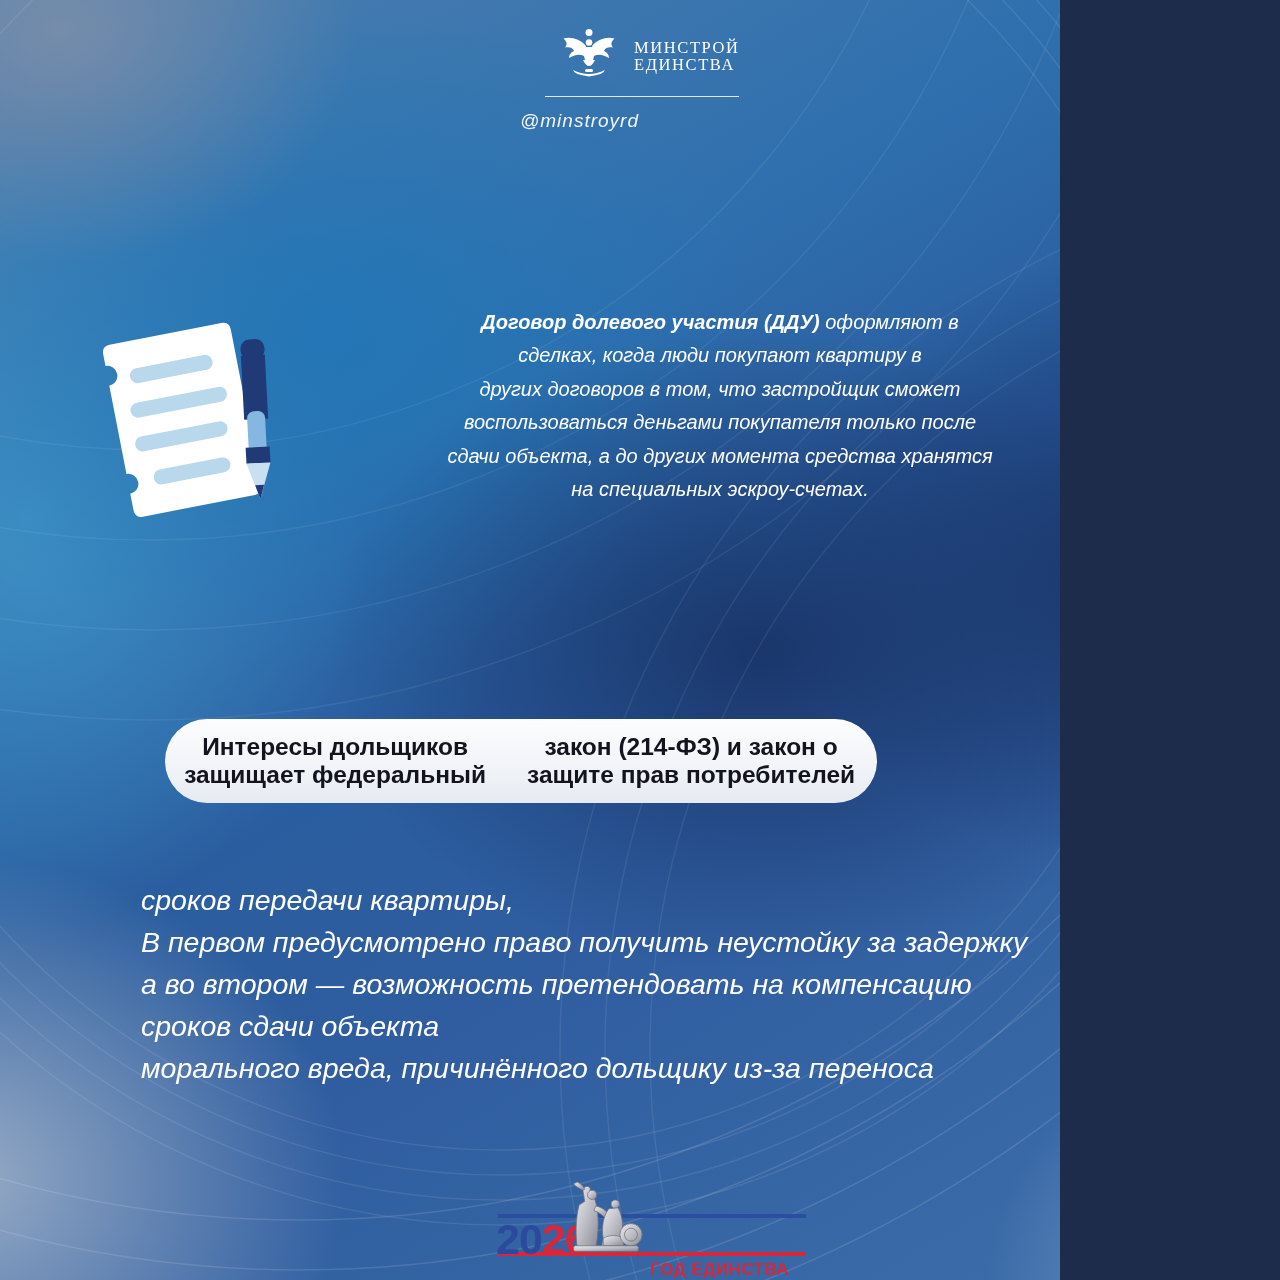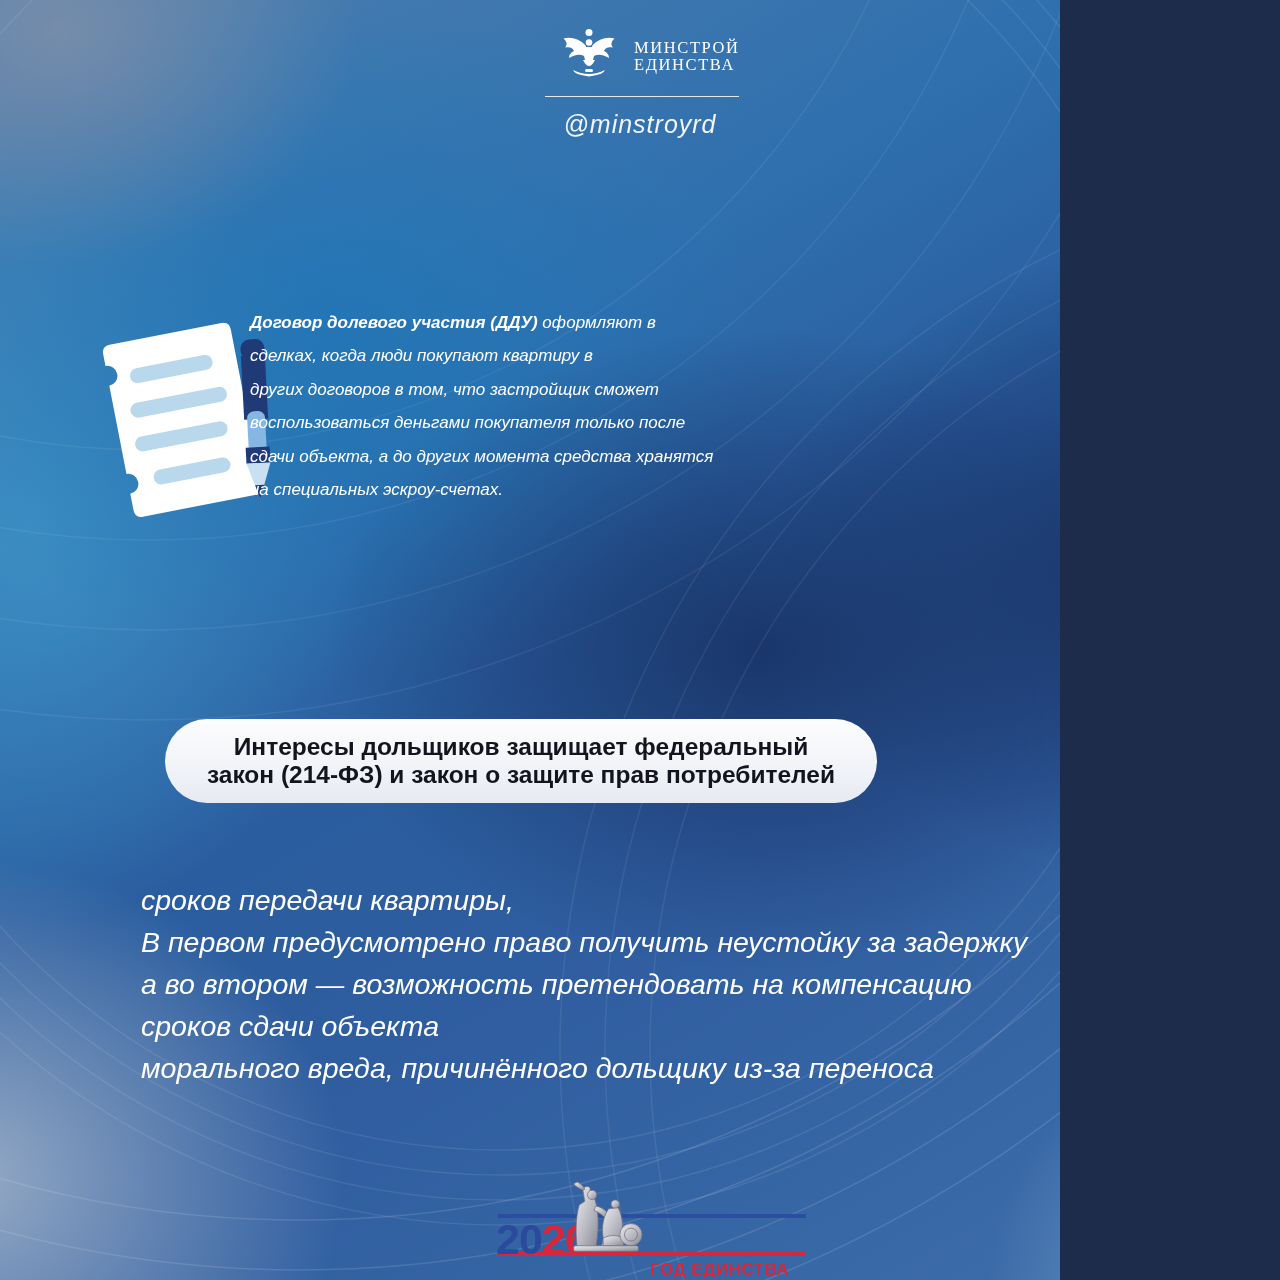--- a/index.html
+++ b/index.html
@@ -22,39 +22,39 @@
 
   
   .header-emblem{position:absolute;left:559px;top:23px;width:60px;height:66px;}
   .org-name{
     position:absolute;left:634px;top:39px;color:#fff;
     font-family:"Liberation Serif",serif;font-size:16.5px;line-height:17px;
     letter-spacing:1.6px;font-weight:400;
   }
   .header-divider{position:absolute;left:545px;top:96px;width:194px;height:1px;background:rgba(255,255,255,0.85);}
   .header-handle{
-    position:absolute;left:520px;top:110px;width:240px;text-align:center;color:#f2f6fa;
-    font-size:25px;font-style:italic;letter-spacing:1px;
+    position:absolute;left:520px;top:110px;width:240px;text-align:left;color:#f2f6fa;
+    font-size:19px;font-style:italic;letter-spacing:1px;
   }
 
   
   .doc-icon{position:absolute;left:90px;top:318px;width:210px;height:215px;}
 
   
   .lead-par{
-    position:absolute;left:250px;top:306px;width:940px;text-align:left;
-    color:#ffffff;font-style:italic;font-size:17px;line-height:33.4px;
+    position:absolute;left:250px;top:306px;width:940px;text-align:center;
+    color:#ffffff;font-style:italic;font-size:20px;line-height:33.4px;
   }
   .lead-par .b{font-weight:700;}
 
   
   .badge{
     position:absolute;left:165px;top:719px;width:712px;height:84px;border-radius:42px;
     background:linear-gradient(180deg,#fdfdfe 0%,#eef1f6 70%,#e6eaf1 100%);
-    display:flex;flex-direction:column;align-items:center;justify-content:center;
+    display:flex;flex-direction:row;align-items:center;justify-content:center;
     color:#14141f;font-weight:700;font-size:24.5px;line-height:28.5px;text-align:center;
   }
 
   
   .details-par{
     position:absolute;left:141px;top:879px;width:1090px;text-align:left;
     color:#ffffff;font-style:italic;font-size:28.5px;line-height:42px;
   }
 
   

